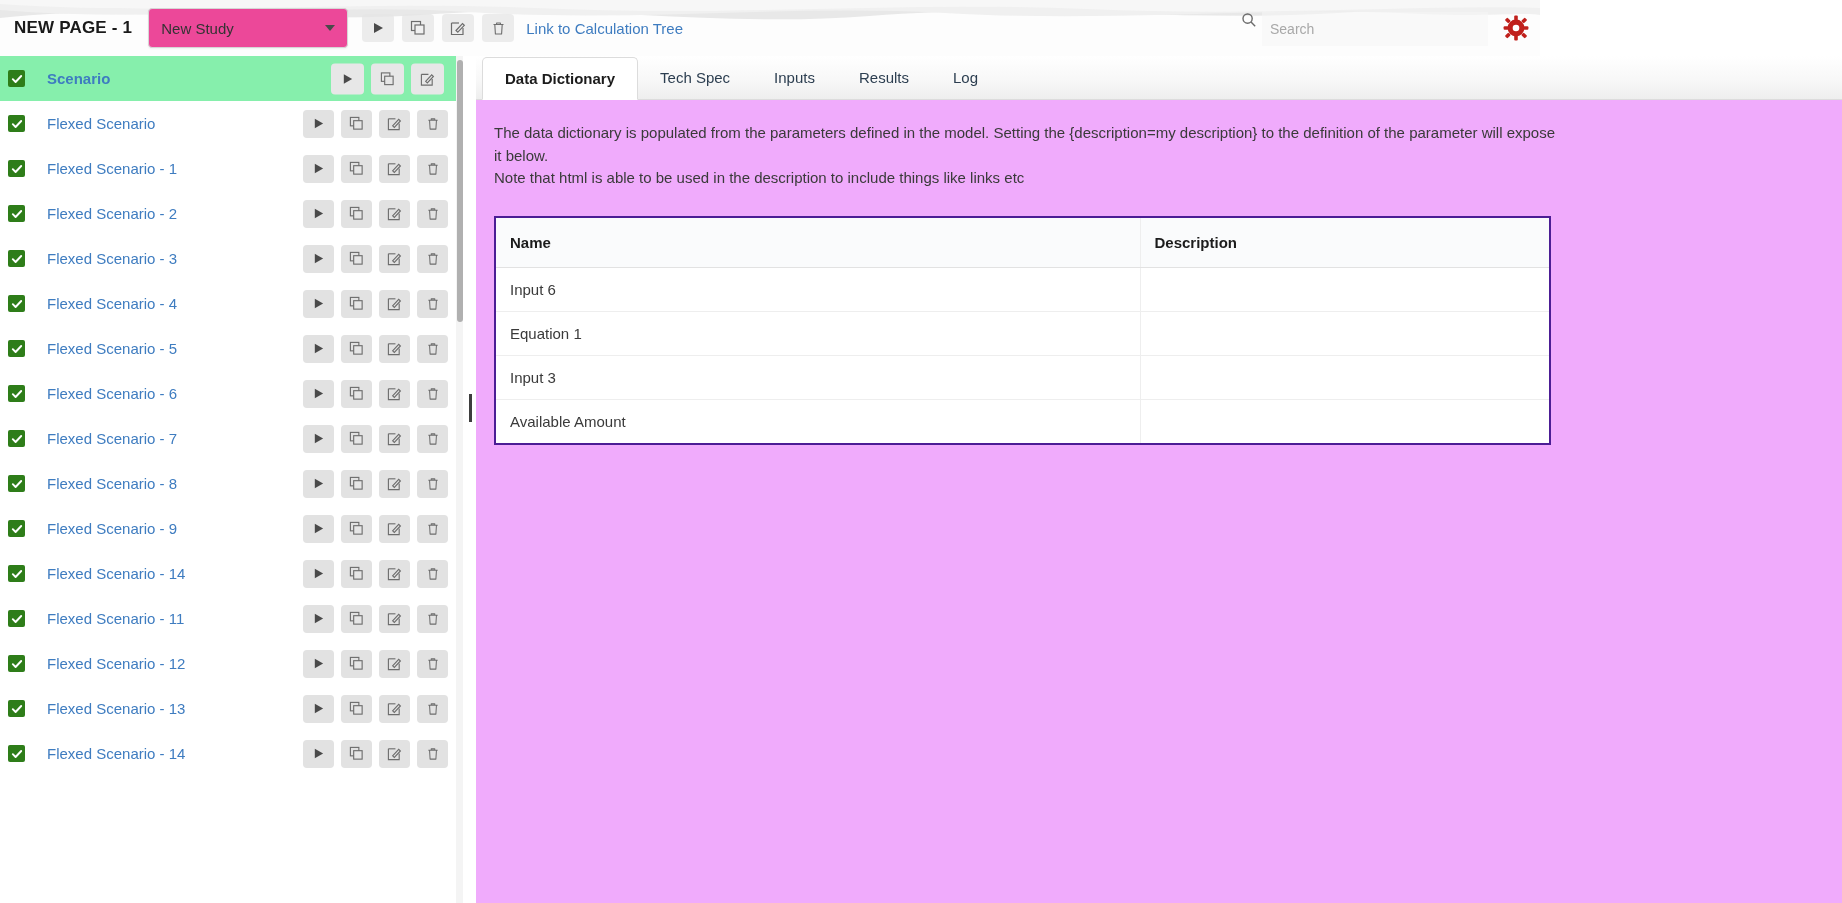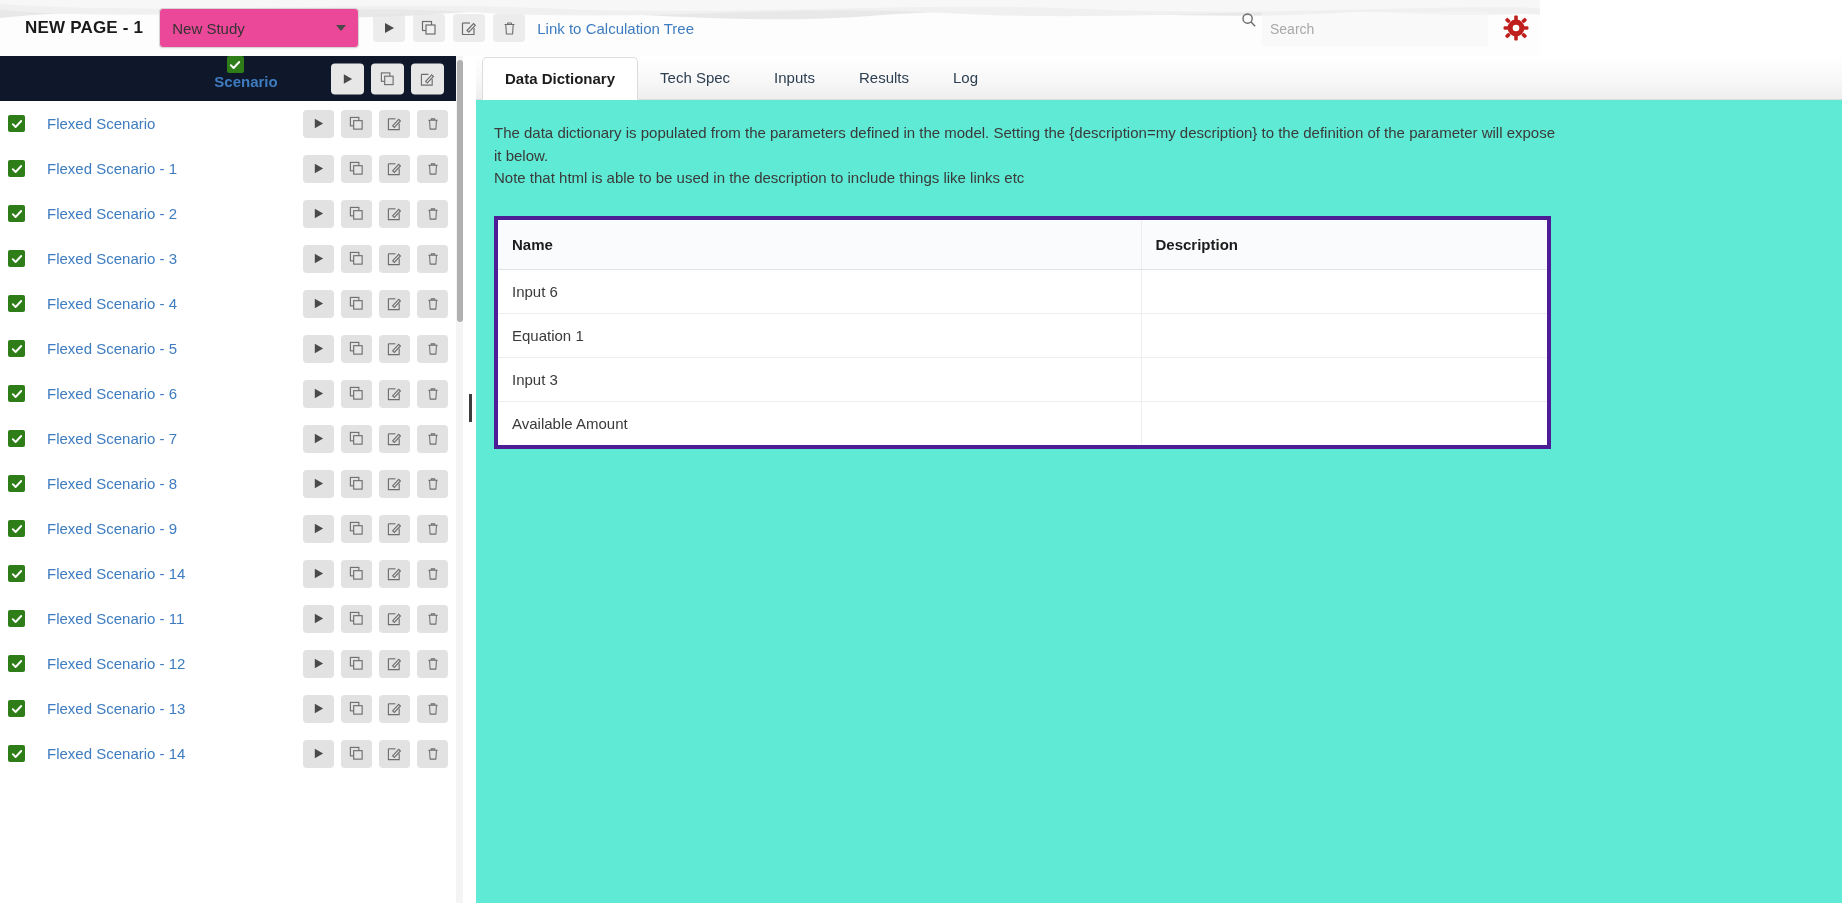--- a/index.html
+++ b/index.html
@@ -11,21 +11,20 @@
     background: #ffffff;
     color: #222;
   }
 
   
   .topbar {
     position: absolute; top: 0; left: 0;
     width: 1540px; height: 56px;
     background: #fdfdfd;
     overflow: hidden;
-    padding-left: 11px;
   }
   .topbar-waves { position: absolute; inset: 0; width: 100%; height: 100%; }
   .topbar-inner {
     position: relative; z-index: 2;
     height: 56px;
     display: flex; align-items: center;
     padding-left: 14px;
   }
   .page-title {
     font-size: 17px; font-weight: bold;
@@ -94,21 +93,21 @@
     width: 462px; height: 847px;
     background: #ffffff;
     overflow: hidden;
   }
   .scn-row {
     position: relative;
     height: 45px;
     display: flex; align-items: center;
     padding-left: 8px;
   }
-  .scn-row.selected { background: #0f172a; flex-direction: column; }
+  .scn-row.selected { background: #86efac; }
   .chk {
     width: 17px; height: 17px;
     background: #2e7d19;
     border-radius: 2px;
     display: flex; align-items: center; justify-content: center;
     flex: none; cursor: pointer;
   }
   .chk svg { display: block; }
   .scn-label {
     margin-left: 22px;
@@ -154,21 +153,21 @@
   .splitter-grip {
     position: absolute; top: 394px; left: 469px;
     width: 3px; height: 28px;
     background: #3d3d3d;
   }
 
   
   .main {
     position: absolute; top: 56px; left: 476px;
     width: 1366px; height: 847px;
-    background: #5eead4;
+    background: #f0abfc;
   }
   .tabs {
     position: relative;
     height: 44px;
     display: flex; align-items: flex-end;
     padding-left: 6px;
     border-bottom: 1px solid #dcdcdc;
     background: linear-gradient(to bottom,#ffffff 0%,#f7f7f7 60%,#eeeeee 100%);
   }
   .tab {
@@ -193,21 +192,21 @@
     font-size: 15px; line-height: 1.5;
     color: #3a3a3a;
     max-width: 1068px;
     margin: 0 0 26px 0;
   }
   .desc .l2 { display: block; }
 
   table.dd {
     width: 1057px;
     border-collapse: collapse;
-    border: 4px solid #4c1d95;
+    border: 2px solid #4c1d95;
     background: #fff;
     table-layout: fixed;
   }
   table.dd thead th {
     background: #fafbfc;
     text-align: left;
     font-size: 15px; font-weight: bold;
     color: #1c1c1c;
     padding: 16px 14px;
     border-bottom: 1px solid #e2e2e2;

